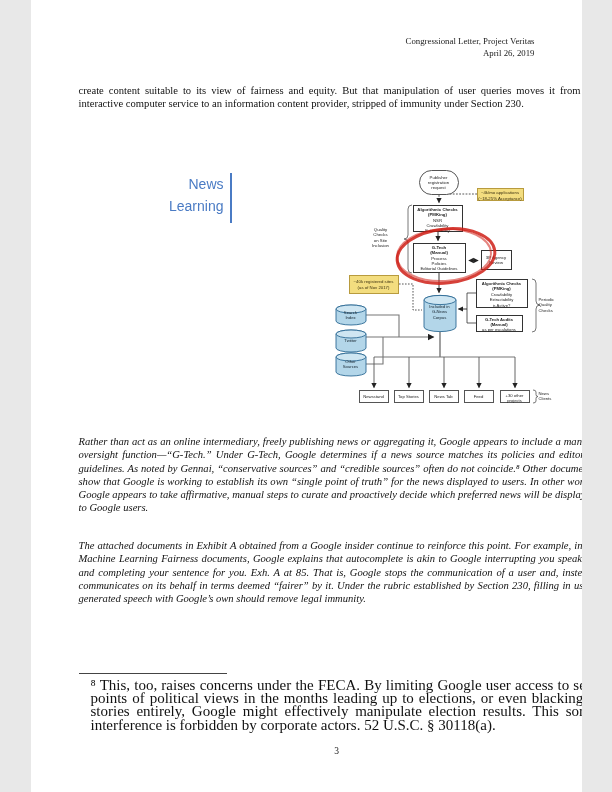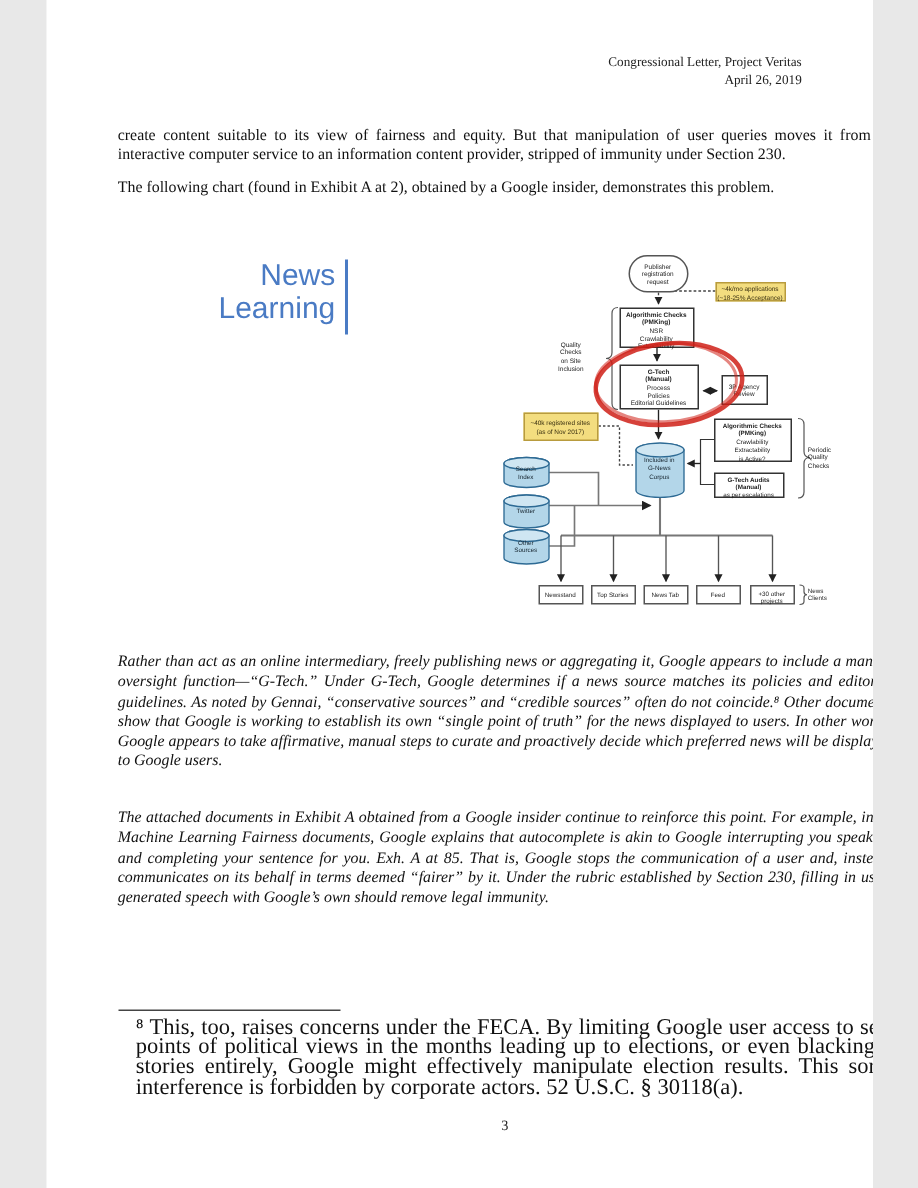--- a/index.html
+++ b/index.html
@@ -15,21 +15,21 @@
   .pagenum{position:absolute;left:0;top:746px;width:612px;text-align:center;font-size:9.5px;color:#222;}
 
   
   .diagram{position:absolute;left:0;top:165px;width:612px;height:280px;}
   .wires{position:absolute;left:0;top:0;z-index:0;}
   .overlay{position:absolute;left:0;top:0;z-index:3;pointer-events:none;}
   .dnode{position:absolute;z-index:2;box-sizing:border-box;
         font-family:"Liberation Sans", sans-serif;color:#1c1c1c;text-align:center;}
   .pre{white-space:pre-line;}
   .dtitle{position:absolute;left:85px;top:8px;width:108px;text-align:right;
-        font-family:"Liberation Sans", sans-serif;font-size:20px;line-height:22px;color:#4a7bc4;}
+        font-family:"Liberation Sans", sans-serif;font-size:14px;line-height:22px;color:#4a7bc4;}
   .dbar{position:absolute;left:199px;top:8px;width:2.5px;height:50px;background:#4a7bc4;}
   .oval{border:1px solid #555;border-radius:13px;font-size:4.3px;line-height:5.2px;padding-top:4px;background:#fff;}
   .note{background:#f3dd7f;border:0.7px solid #b89b3e;font-size:4.3px;line-height:5.5px;
         padding-top:1px;color:#3a3010;}
   .box{background:#fff;border:0.8px solid #333;font-size:4.3px;line-height:5.3px;padding-top:1px;}
   .box b{display:block;white-space:pre-line;font-weight:700;}
   .box span{display:block;white-space:pre-line;}
   .clientbox{background:#fff;border:0.7px solid #555;font-size:4.2px;line-height:11px;}
   .clientbox.two{line-height:5.3px;padding-top:1.5px;}
   .cyltext{position:absolute;z-index:2;font-family:"Liberation Sans",sans-serif;
@@ -41,21 +41,20 @@
 <body>
 
 <div class="page">
 
   <div class="hdr">
     <div>Congressional Letter, Project Veritas</div>
     <div>April 26, 2019</div>
   </div>
 
   <p class="bodytext p1">create content suitable to its view of fairness and equity. But that manipulation of user queries moves it from an interactive computer service to an information content provider, stripped of immunity under Section 230.</p>
-  <p class="bodytext p2">The following chart (found in Exhibit A at 2), obtained by a Google insider, demonstrates this problem.</p>
 
   <div class="diagram">
 
     <svg class="wires" width="612" height="280">
       <defs>
         <marker id="arw" markerWidth="7" markerHeight="7" refX="5.2" refY="3" orient="auto-start-reverse">
           <path d="M0,0 L6,3 L0,6 z" fill="#222"></path>
         </marker>
       </defs>
 

